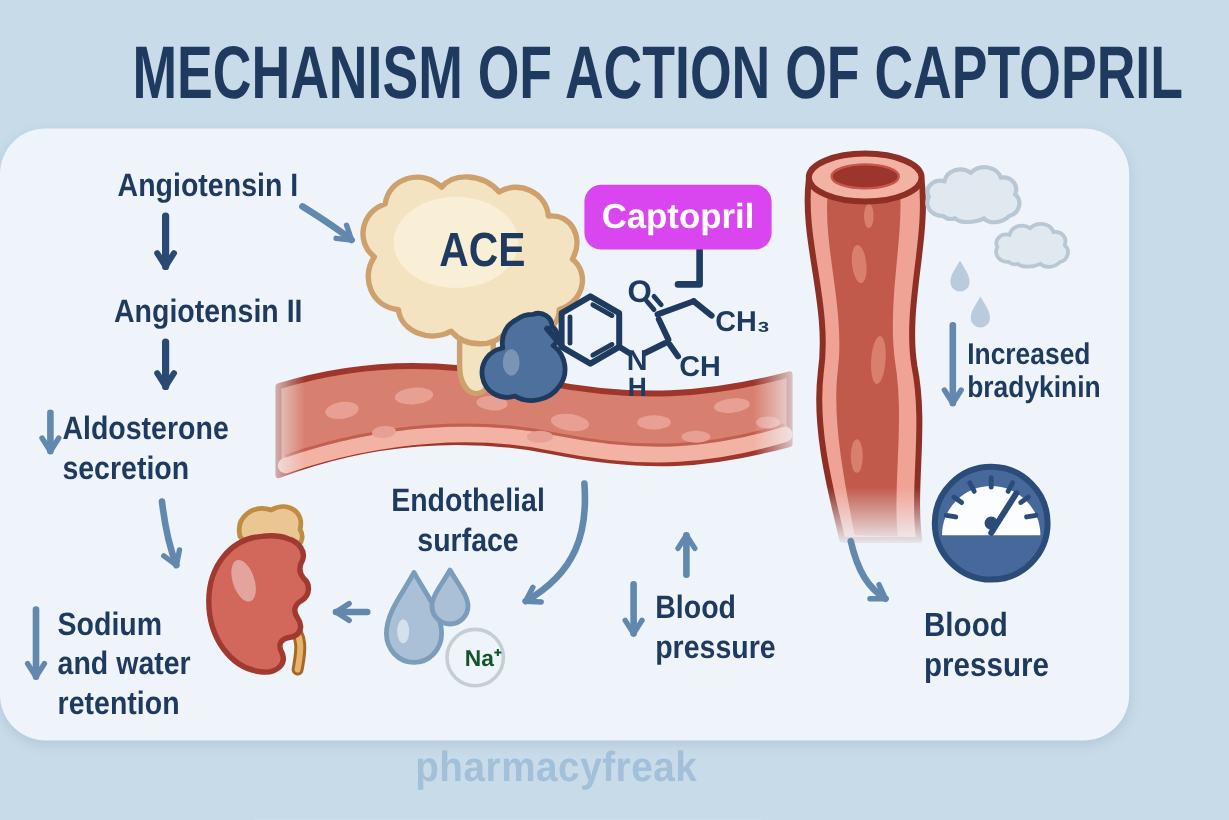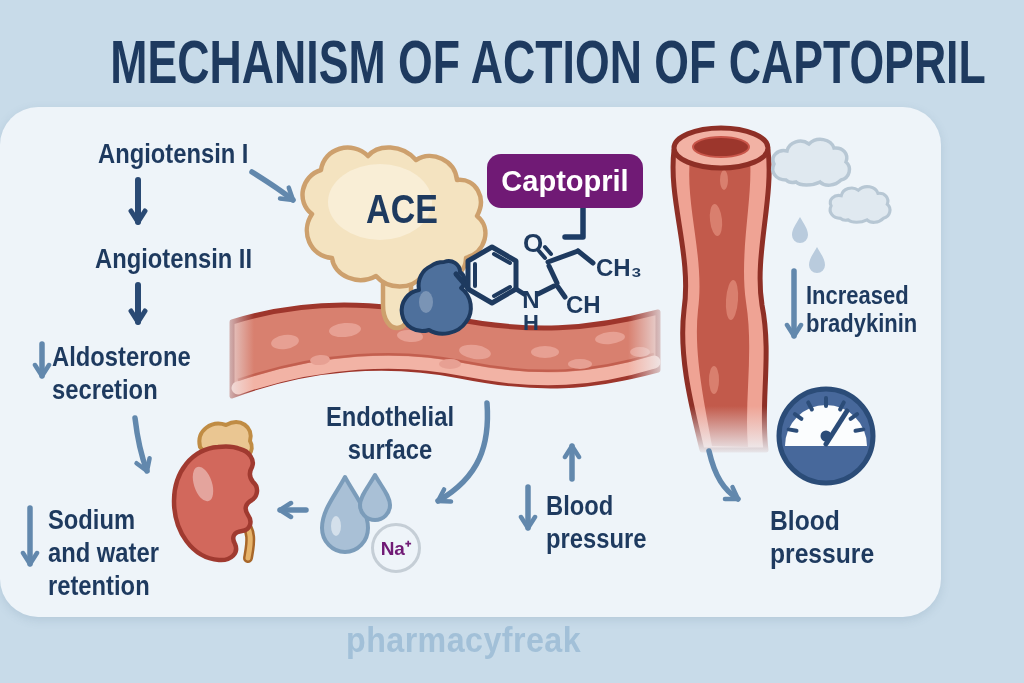--- a/index.html
+++ b/index.html
@@ -8,26 +8,26 @@
   .card{position:absolute;left:0px;top:107px;width:941px;height:510px;background:#eef4f9;
         border-radius:38px;box-shadow:0 3px 10px rgba(90,120,150,.18);}
   svg.art{position:absolute;left:0;top:0;width:1024px;height:683px;}
   .title{position:absolute;left:-33px;top:26px;width:1024px;text-align:center;
          font-size:62px;font-weight:700;color:#1e3a5f;transform:scaleX(0.72);white-space:nowrap;}
   .lbl{position:absolute;font-weight:700;color:#1e3a5f;font-size:27px;line-height:33px;
        transform:scaleX(0.88);transform-origin:0 0;}
   .ctr{text-align:center;transform-origin:50% 0;}
   .ace-label{position:absolute;left:352px;top:187px;width:100px;text-align:center;
        font-weight:700;color:#1e3a5f;font-size:40px;transform:scaleX(0.85);transform-origin:50% 0;}
-  .cap-box{position:absolute;left:487px;top:154px;width:156px;height:54px;background:#701a75;
+  .cap-box{position:absolute;left:487px;top:154px;width:156px;height:54px;background:#d946ef;
        border-radius:14px;display:flex;align-items:center;justify-content:center;}
   .cap-box span{color:#ffffff;font-weight:700;font-size:29px;letter-spacing:0px;}
   .na-badge{position:absolute;left:371px;top:523px;width:44px;height:44px;border:3px solid #c5ced6;
-       border-radius:50%;display:flex;align-items:center;justify-content:center;
-       color:#701a75;font-weight:700;font-size:19px;}
+       border-radius:50%;display:flex;align-items:center;justify-content:flex-end;
+       color:#14532d;font-weight:700;font-size:19px;}
   .watermark{position:absolute;left:346px;top:620px;font-size:35px;font-weight:700;
        color:#a2c0d8;letter-spacing:.5px;transform:scaleX(0.92);transform-origin:0 0;}
   .chem{font-family:"Liberation Sans",sans-serif;font-weight:700;fill:#1e3a5f;}
 </style>
 </head>
 <body>
 
 <div id="stage">
 
   <div class="title">MECHANISM OF ACTION OF CAPTOPRIL</div>

